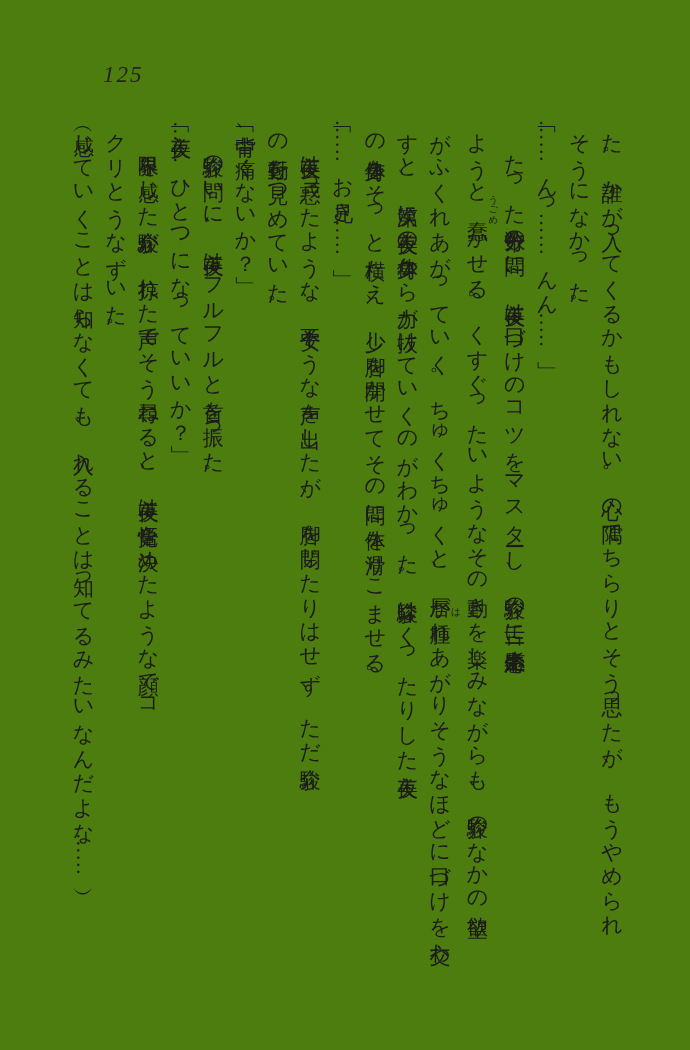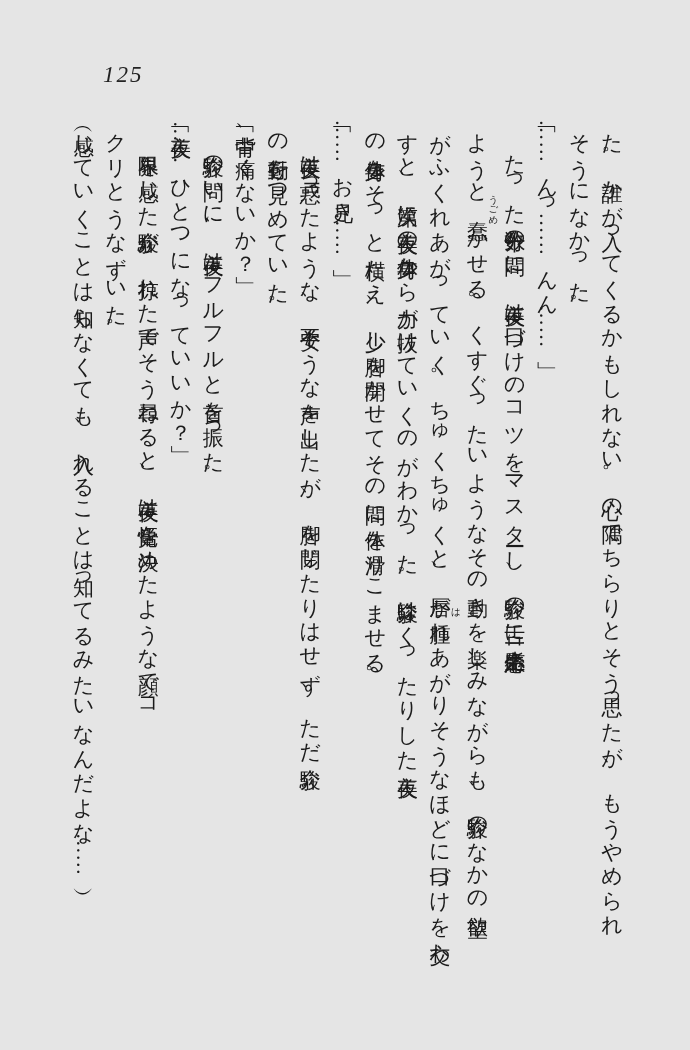--- a/index.html
+++ b/index.html
@@ -4,21 +4,21 @@
 <style>
   html, body {
     margin: 0;
     padding: 0;
     background: #ffffff;
   }
   .page {
     position: relative;
     width: 690px;
     height: 1050px;
-    background: #e5e5e5;
+    background: #4d7c0f;
     overflow: hidden;
     font-family: "Liberation Serif", "DejaVu Serif", serif;
   }
   .page-number {
     position: absolute;
     left: 103px;
     top: 62px;
     font-style: italic;
     font-size: 23px;
     letter-spacing: 2px;

